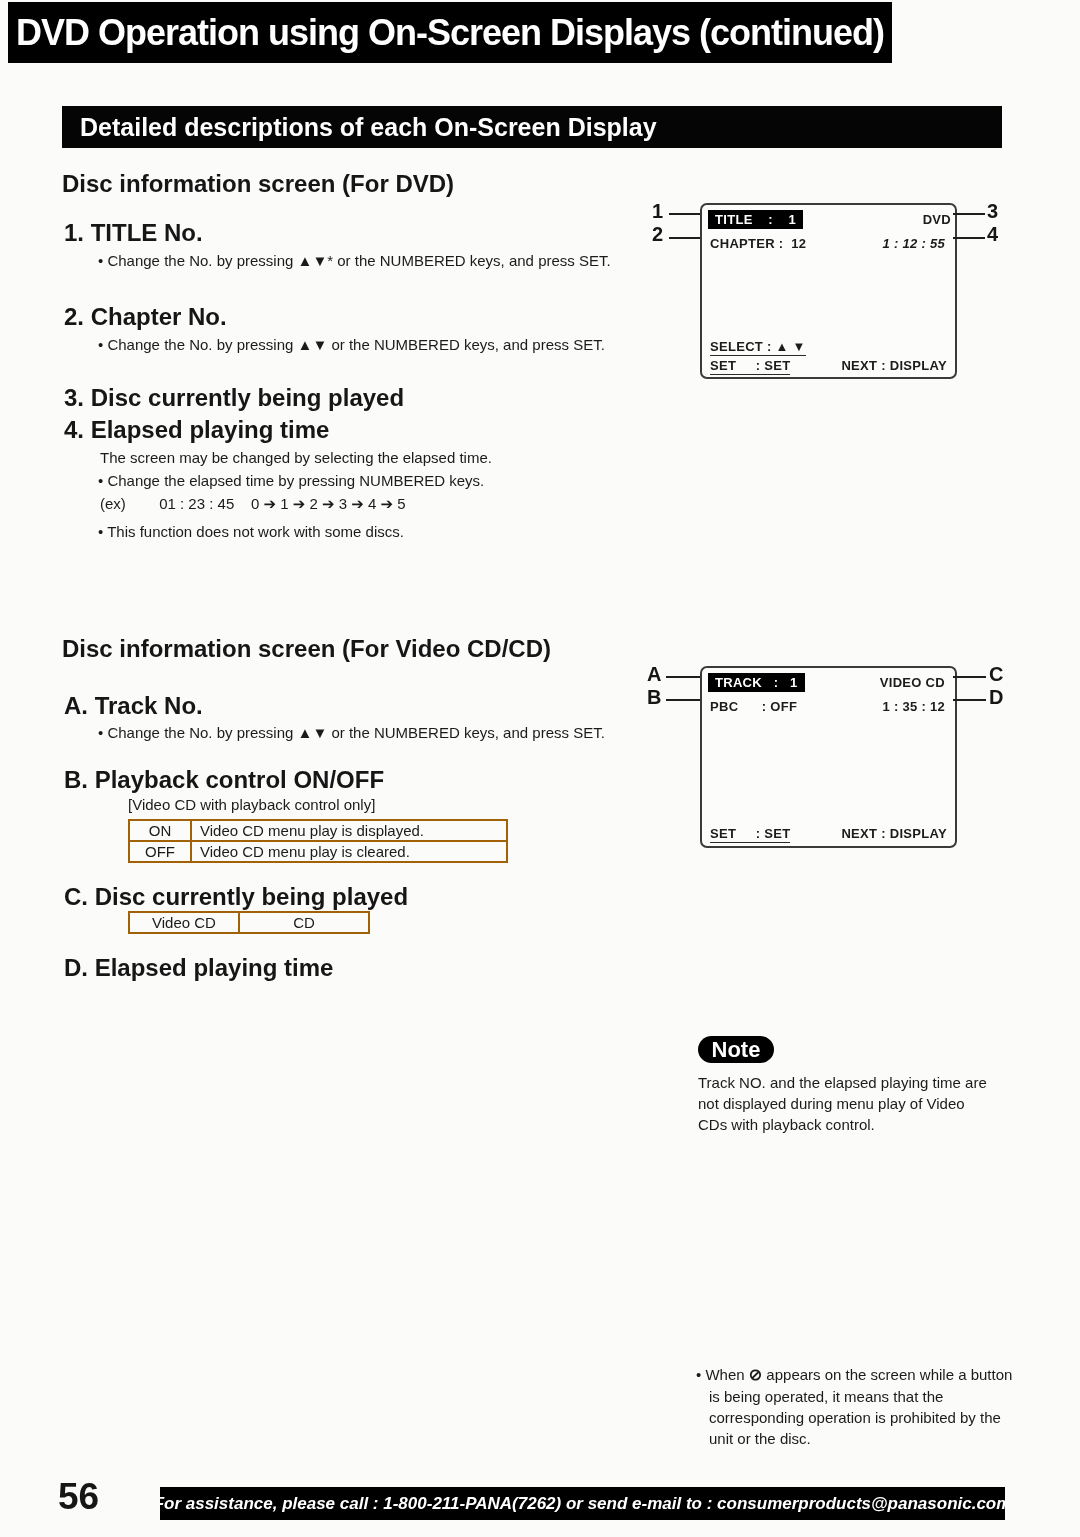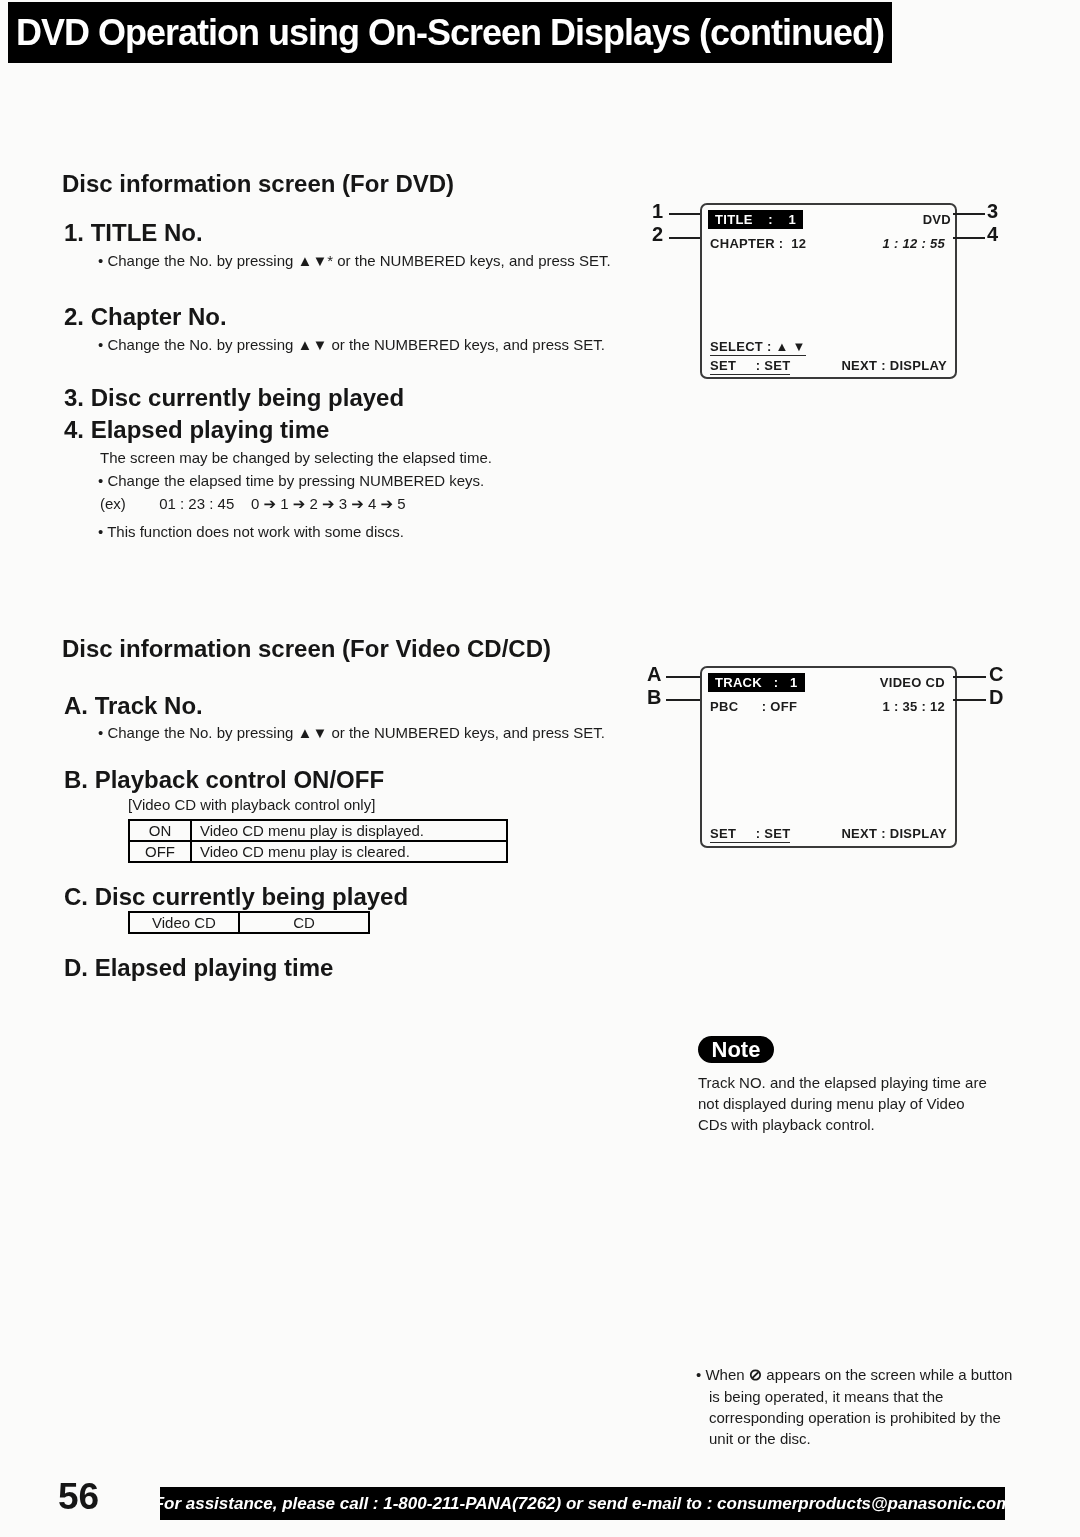--- a/index.html
+++ b/index.html
@@ -18,41 +18,44 @@
   .bullet{padding-left:13px;text-indent:-13px;}
   .pre{white-space:pre-wrap;}
   .osd{border:2px solid #3a3a3a;border-radius:7px;background:#fcfcfb;}
   .osd-line{position:absolute;font-size:13px;font-weight:700;white-space:pre;
             color:#1c1c1c;letter-spacing:0.3px;}
   .chip{background:#000;color:#fff;padding:2px 7px;}
   .uline{border-bottom:1.5px solid #2a2a2a;padding-bottom:1px;}
   .callout{position:absolute;font-size:20px;font-weight:700;}
   .cline{position:absolute;height:0;border-top:2px solid #1e1e1e;}
   table.tbl{position:absolute;border-collapse:collapse;font-size:15px;color:#1b1b1b;}
-  table.tbl td{border:2px solid #000000;padding:1px 8px;}
+  table.tbl td{border:2px solid #a16207;padding:1px 8px;}
   td.kcol{width:44px;text-align:center;}
   td.vcol{width:298px;}
   td.c{text-align:center;}
   .notepill{background:#000;color:#fff;border-radius:14px;display:flex;
             align-items:center;justify-content:center;font-weight:700;font-size:22px;}
   .footerbar{left:160px;top:1487px;width:845px;height:33px;background:#000;color:#fff;
              display:flex;align-items:center;justify-content:center;overflow:hidden;}
   .footer-text{font-size:17px;font-weight:700;font-style:italic;white-space:nowrap;}
   .pageno{font-size:37px;font-weight:700;}
   .proh{font-size:16px;font-weight:700;}
 </style>
 </head>
 <body>
 
 <div class="page">
 
   <div class="abs banner">
     <div class="banner-text">DVD Operation using On-Screen Displays (continued)</div>
   </div>
 
+  <div class="abs secbar">
+    <div class="secbar-text">Detailed descriptions of each On-Screen Display</div>
+  </div>
 
   <div class="abs h1" style="left:62px;top:170px;">Disc information screen (For DVD)</div>
 
   <div class="abs lbl" style="left:64px;top:219px;">1. TITLE No.</div>
   <div class="abs body bullet" style="left:98px;top:250px;width:515px;">• Change the No. by pressing ▲▼* or the NUMBERED keys, and press SET.</div>
 
   <div class="abs lbl" style="left:64px;top:303px;">2. Chapter No.</div>
   <div class="abs body bullet" style="left:98px;top:334px;width:515px;">• Change the No. by pressing ▲▼ or the NUMBERED keys, and press SET.</div>
 
   <div class="abs lbl" style="left:64px;top:384px;">3. Disc currently being played</div>

